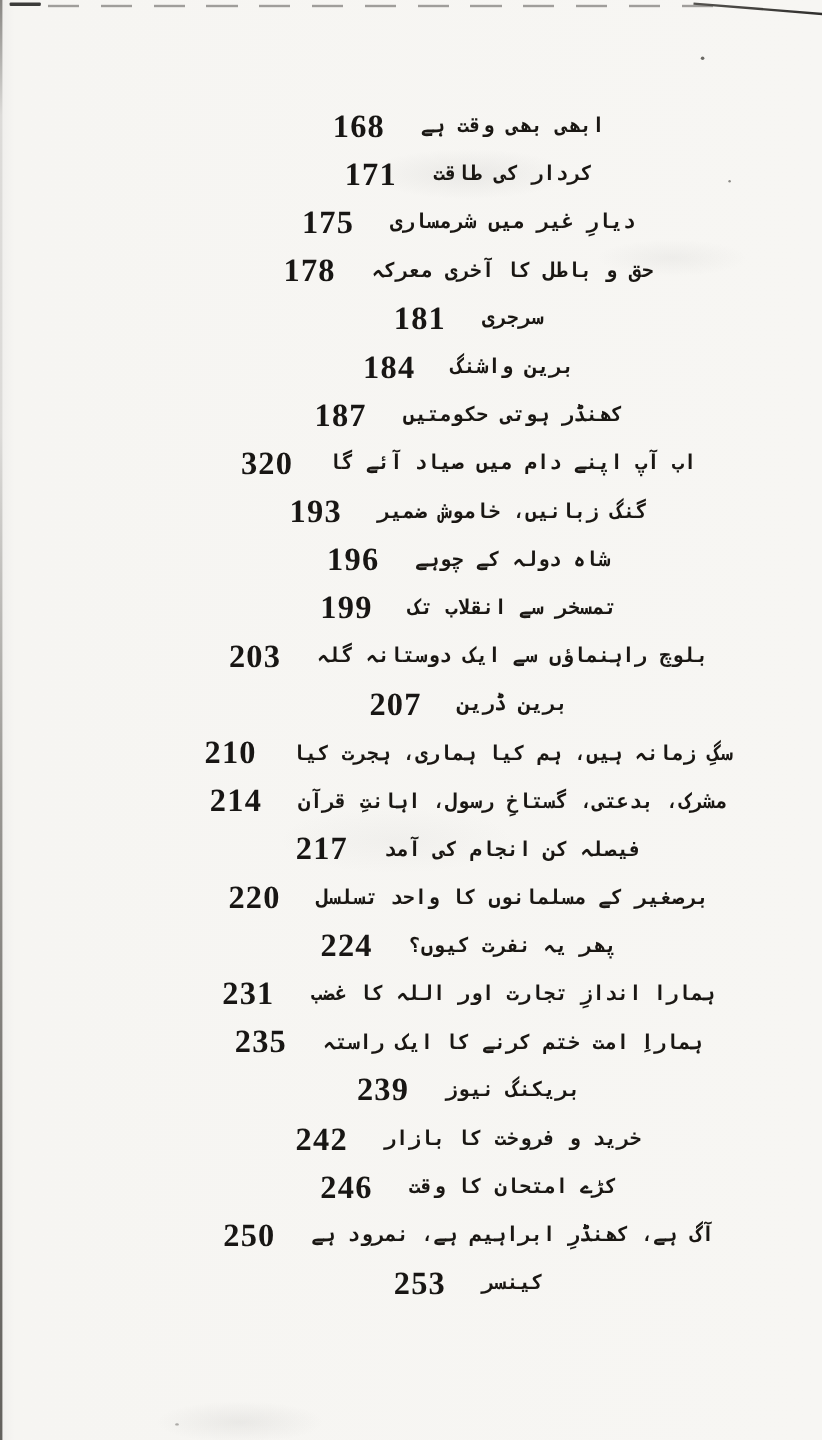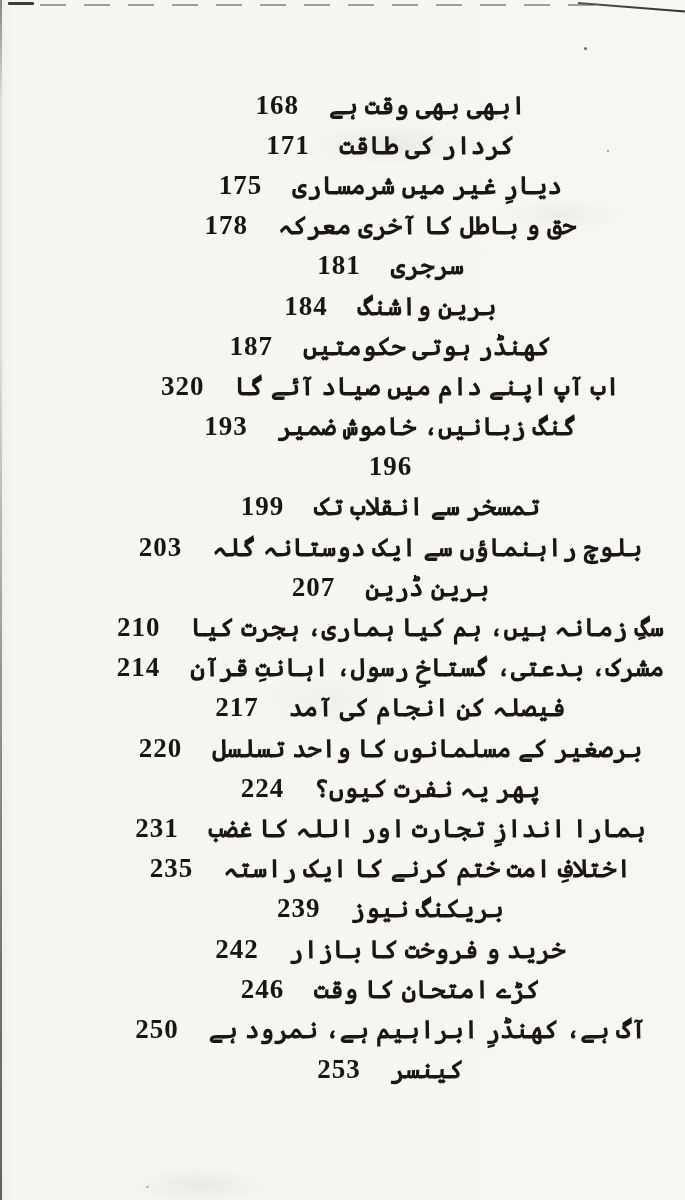--- a/index.html
+++ b/index.html
@@ -55,23 +55,23 @@
     font-weight: 700;
     font-size: 27px;
     color: #181614;
     letter-spacing: 1px;
     flex: 0 0 auto;
   }
   .toc-title {
     direction: rtl;
     unicode-bidi: isolate;
     text-align: right;
-    font-family: Liberation Sans, sans-serif;
+    font-family: Liberation Mono, monospace;
     font-weight: 700;
-    font-size: 25px;
+    font-size: 17px;
     color: #1a1713;
     white-space: nowrap;
     flex: 0 1 auto;
     padding-left: 30px;
   }
 </style>
 </head>
 <body>
 
 <div class="page">
@@ -125,20 +125,21 @@
       <span class="toc-title">اب آپ اپنے دام میں صیاد آئے گا</span>
     </div>
 
     <div class="toc-row">
       <span class="toc-page">193</span>
       <span class="toc-title">گنگ زبانیں، خاموش ضمیر</span>
     </div>
 
     <div class="toc-row">
       <span class="toc-page">196</span>
+      <span class="toc-title">شاہ دولہ کے چوہے</span>
     </div>
 
     <div class="toc-row">
       <span class="toc-page">199</span>
       <span class="toc-title">تمسخر سے انقلاب تک</span>
     </div>
 
     <div class="toc-row">
       <span class="toc-page">203</span>
       <span class="toc-title">بلوچ راہنماؤں سے ایک دوستانہ گلہ</span>
@@ -175,21 +176,21 @@
     </div>
 
 
     <div class="toc-row">
       <span class="toc-page">231</span>
       <span class="toc-title">ہمارا اندازِ تجارت اور اللہ کا غضب</span>
     </div>
 
     <div class="toc-row">
       <span class="toc-page">235</span>
-      <span class="toc-title">اختلافِ امت ختم کرنے کا ایک راستہ</span>
+      <span class="toc-title">ہماراِ امت ختم کرنے کا ایک راستہ</span>
     </div>
 
     <div class="toc-row">
       <span class="toc-page">239</span>
       <span class="toc-title">بریکنگ نیوز</span>
     </div>
 
     <div class="toc-row">
       <span class="toc-page">242</span>
       <span class="toc-title">خرید و فروخت کا بازار</span>

